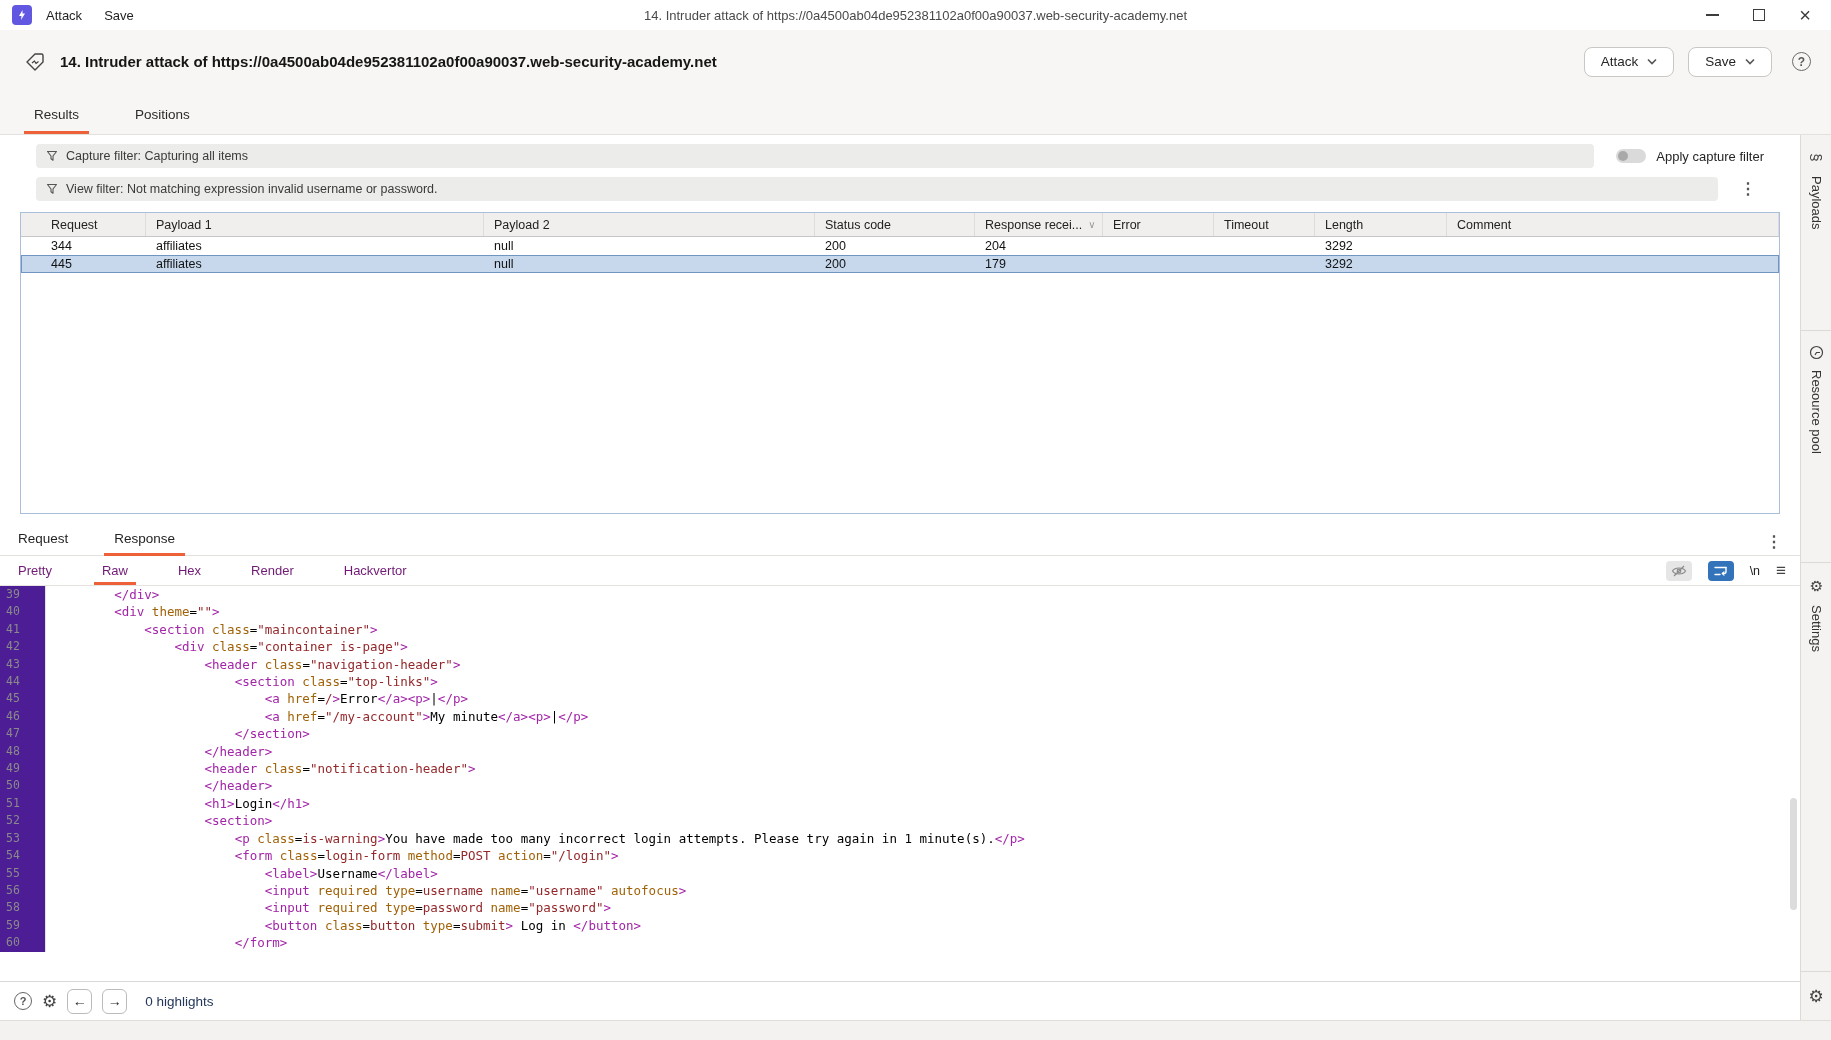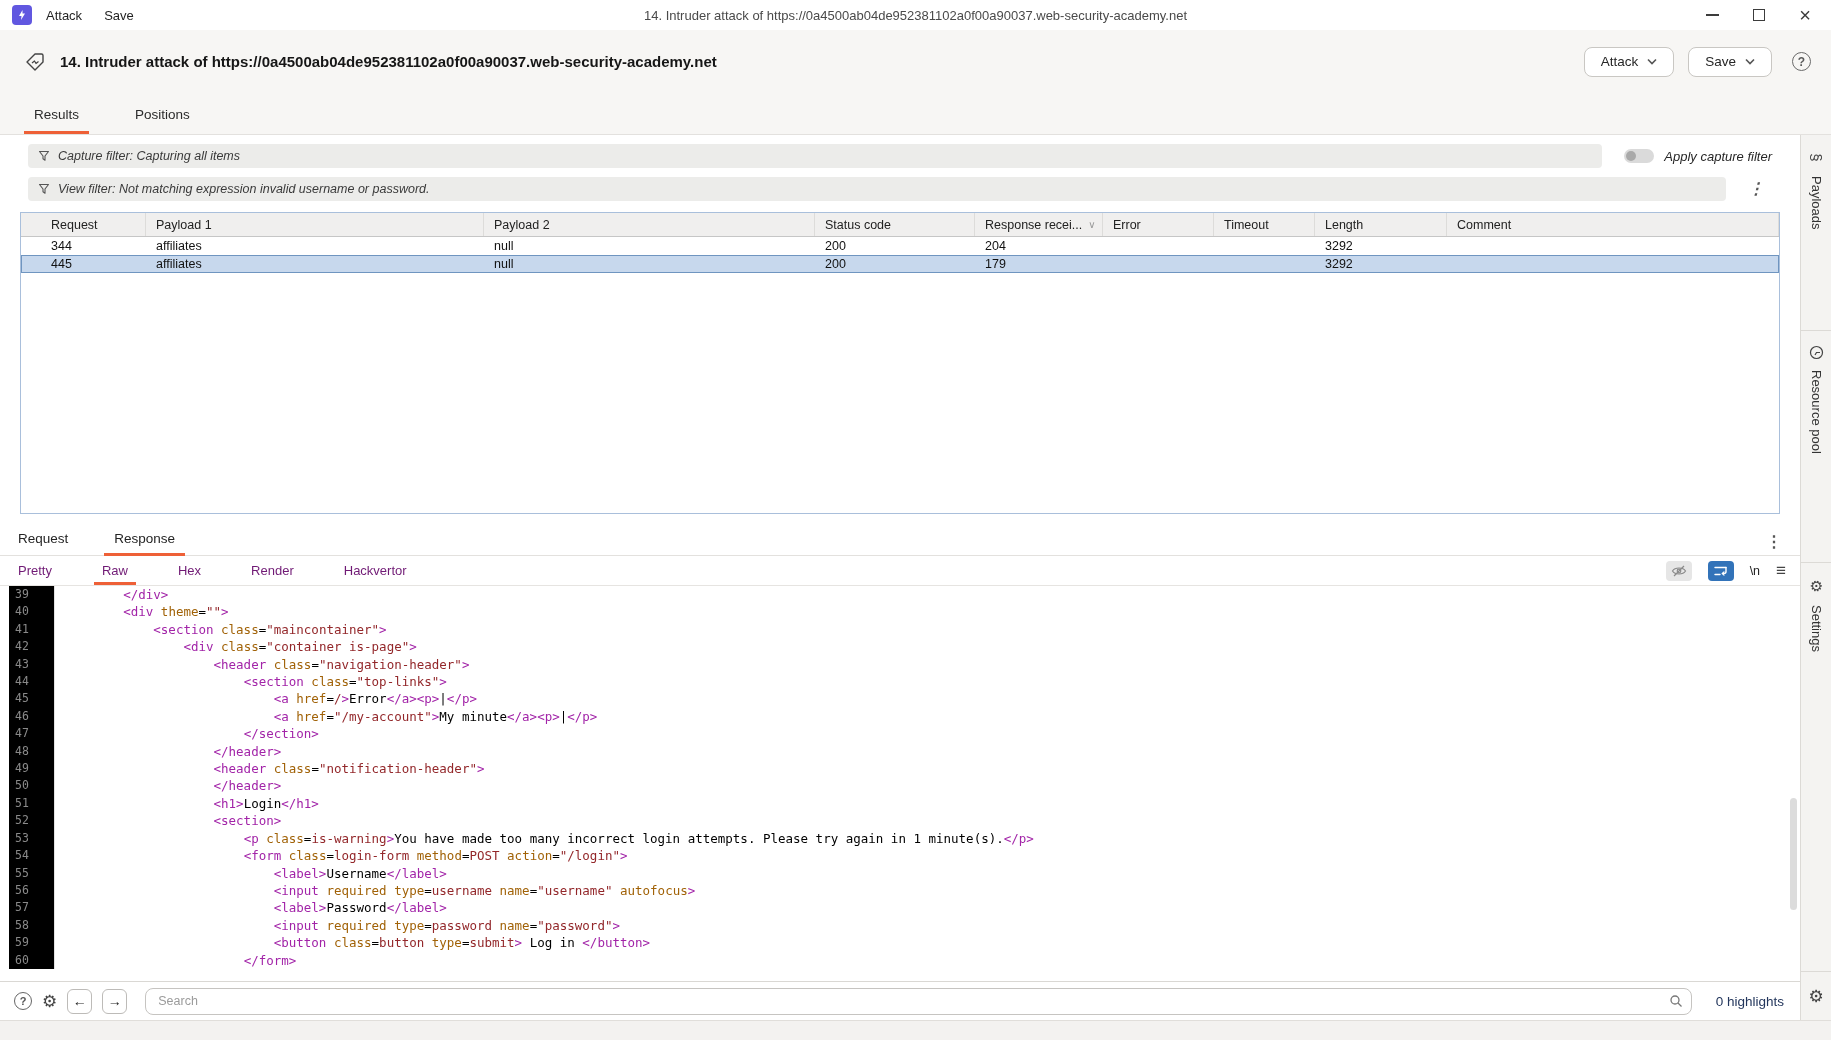--- a/index.html
+++ b/index.html
@@ -26,21 +26,21 @@
   
   .tabband { height:42px; background:#f7f6f4; display:flex; align-items:flex-end; padding:0 0 0 28px; border-bottom:1px solid #e3e1de; }
   .mtab { font-size:13.5px; color:#2b2b2b; padding:0 6px 12px; margin-right:44px; position:relative; cursor:default;text-align:right; }
   .mtab.active::after { content:""; position:absolute; left:-4px; right:-4px; bottom:0; height:3px; background:#ee6037; }
 
   
   .contentrow { display:flex; height:885px; }
   .content { flex:1; display:flex; flex-direction:column; min-width:0; background:#fff; }
 
   
-  .filters { padding:9px 28px 0;font-style:italic; }
+  .filters { padding:9px 36px 0; }
   .frow { display:flex; align-items:center; margin-bottom:9px; }
   .fpill { background:#ececea; border-radius:4px; height:24px; display:flex; align-items:center; padding:0 10px; font-size:12.5px; color:#3a3a3a; flex:1; gap:8px; }
   .toggle { width:30px; height:14px; background:#dadada; border-radius:7px; margin:0 10px 0 22px; position:relative; flex:none; }
   .toggle .knob { position:absolute; left:2px; top:2px; width:10px; height:10px; border-radius:50%; background:#a9a9a9; }
   .apply-lbl { font-size:13px; color:#262626; white-space:nowrap; }
   .kebab { font-size:16px; font-weight:bold; color:#555; padding:0 8px; line-height:14px; letter-spacing:0; }
   .frow .kebab { margin-left:14px; }
 
   
   .rtable { margin:2px 20px 0; height:302px; border:1px solid #a9bfdb; background:#fff; overflow:hidden; }
@@ -66,21 +66,21 @@
   .icbox { width:26px; height:20px; border-radius:4px; display:flex; align-items:center; justify-content:center; }
   .icbox.gray { background:#e6e6e6; }
   .icbox.blue { background:#3273b9; }
   .nl-label { font-size:12.5px; color:#222; }
   .hamb { font-size:17px; color:#444; }
 
   
   .editor { flex:1; min-height:0; display:flex; position:relative; overflow:hidden; border-bottom:1px solid #dad8d4; }
   .gutter-codes { width:100%; }
   .cl { display:flex; line-height:17.4px; }
-  .ln { width:46px; flex:none; background:#000000; color:#8a8a8a; font-family:"DejaVu Sans Mono",monospace; font-size:11.5px; padding-left:6px; border-right:1px solid #e2e2e2;margin-left:9px; }
+  .ln { width:46px; flex:none; background:#4c1d95; color:#8a8a8a; font-family:"DejaVu Sans Mono",monospace; font-size:11.5px; padding-left:6px; border-right:1px solid #e2e2e2; }
   .ct { font-family:"DejaVu Sans Mono",monospace; font-size:12.5px; white-space:pre; padding-left:8px; color:#000; }
   .tk-t { color:#a224a8; }
   .tk-a { color:#a16207; }
   .tk-v { color:#93272a; }
   .tk-x { color:#000; }
   .vscroll { position:absolute; right:3px; top:212px; width:7px; height:112px; border-radius:4px; background:#dcdcdc; }
 
   
   .searchbar { height:38px; display:flex; align-items:center; padding:0 14px; gap:10px; }
   .round-help { width:18px; height:18px; border:1.5px solid #666; border-radius:50%; display:flex; align-items:center; justify-content:center; font-size:11px; font-weight:bold; color:#555; }
@@ -340,53 +340,40 @@
           </div>
           <div class="cl">
             <span class="ln">55</span>
             <span class="ct">                            <span class="tk-t">&lt;label&gt;</span><span class="tk-x">Username</span><span class="tk-t">&lt;/label&gt;</span></span>
           </div>
           <div class="cl">
             <span class="ln">56</span>
             <span class="ct">                            <span class="tk-t">&lt;input </span><span class="tk-a">required</span><span class="tk-x"> </span><span class="tk-a">type</span><span class="tk-x">=</span><span class="tk-v">username</span><span class="tk-x"> </span><span class="tk-a">name</span><span class="tk-x">=</span><span class="tk-v">"username"</span><span class="tk-x"> </span><span class="tk-a">autofocus</span><span class="tk-t">&gt;</span></span>
           </div>
           <div class="cl">
-            <span class="ln">57</span>
-            <span class="ct">                            <span class="tk-t">&lt;label&gt;</span><span class="tk-x">Password</span><span class="tk-t">&lt;/label&gt;</span></span>
-          </div>
-          <div class="cl">
             <span class="ln">58</span>
             <span class="ct">                            <span class="tk-t">&lt;input </span><span class="tk-a">required</span><span class="tk-x"> </span><span class="tk-a">type</span><span class="tk-x">=</span><span class="tk-v">password</span><span class="tk-x"> </span><span class="tk-a">name</span><span class="tk-x">=</span><span class="tk-v">"password"</span><span class="tk-t">&gt;</span></span>
           </div>
           <div class="cl">
             <span class="ln">59</span>
             <span class="ct">                            <span class="tk-t">&lt;button </span><span class="tk-a">class</span><span class="tk-x">=</span><span class="tk-v">button</span><span class="tk-x"> </span><span class="tk-a">type</span><span class="tk-x">=</span><span class="tk-v">submit</span><span class="tk-t">&gt;</span><span class="tk-x"> Log in </span><span class="tk-t">&lt;/button&gt;</span></span>
           </div>
           <div class="cl">
             <span class="ln">60</span>
             <span class="ct">                        <span class="tk-t">&lt;/form&gt;</span></span>
           </div>
         </div>
       <span class="vscroll"></span>
     </div>
 
     <div class="searchbar">
       <span class="round-help">?</span>
       <span class="gear-glyph">⚙</span>
       <span class="navbtn">←</span>
       <span class="navbtn">→</span>
-      <span class="searchwrap">
-        <input type="text" placeholder="Search" style="">
-        <span class="mag">
-          <svg width="14" height="14" viewBox="0 0 14 14" fill="none" stroke="#777" stroke-width="1.3">
-              <circle cx="6" cy="6" r="4"></circle>
-              <path d="M9 9l3.5 3.5"></path>
-            </svg>
-        </span>
-      </span>
       <span class="highlights">0 highlights</span>
     </div>
 
   </div>
 
   <div class="rail">
     <div class="rail-item h1">
       <span class="rail-icon">§</span>
       <span class="rail-label">Payloads</span>
     </div>

